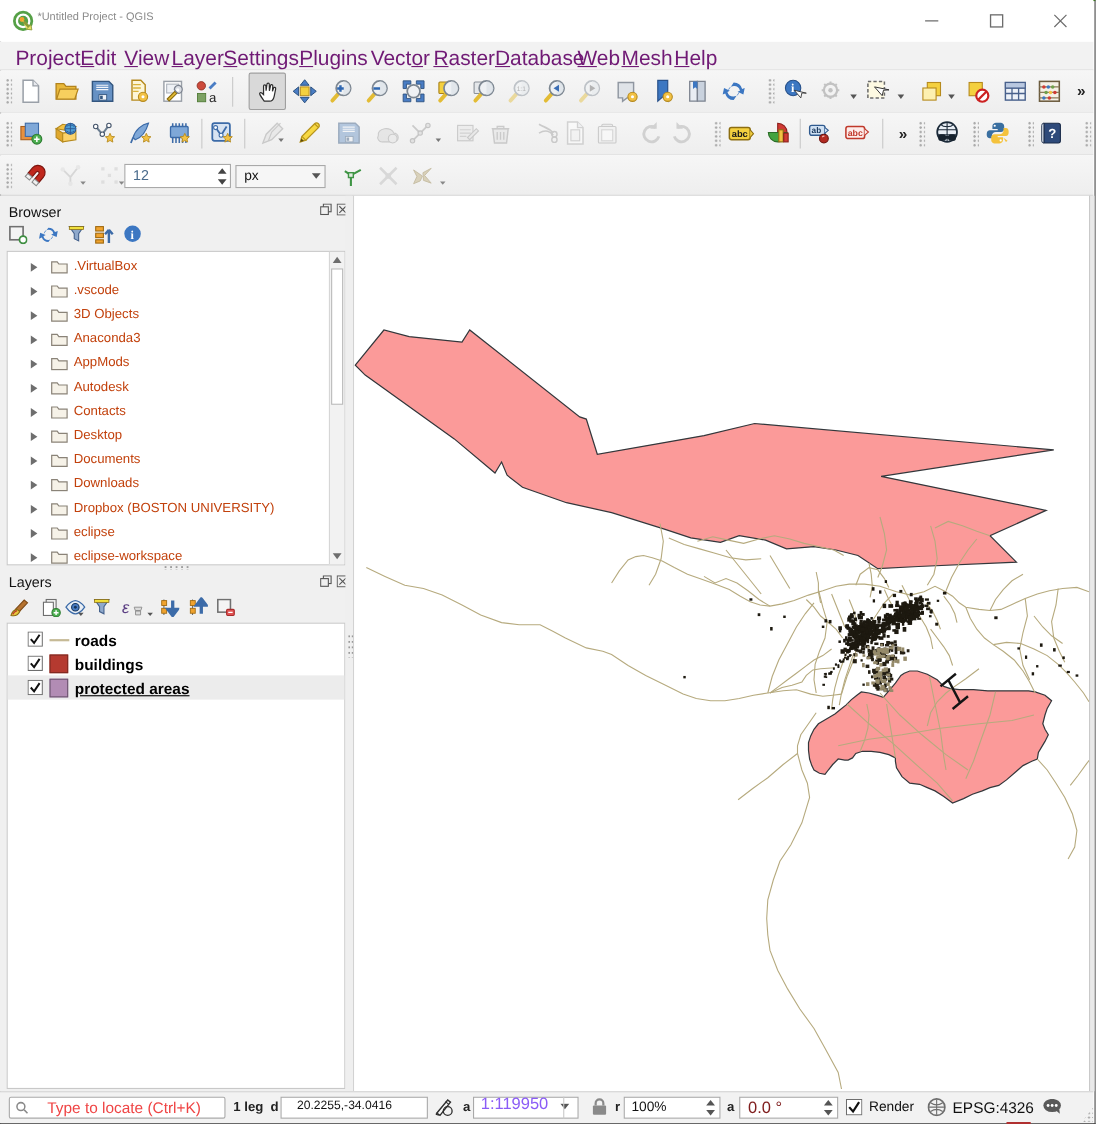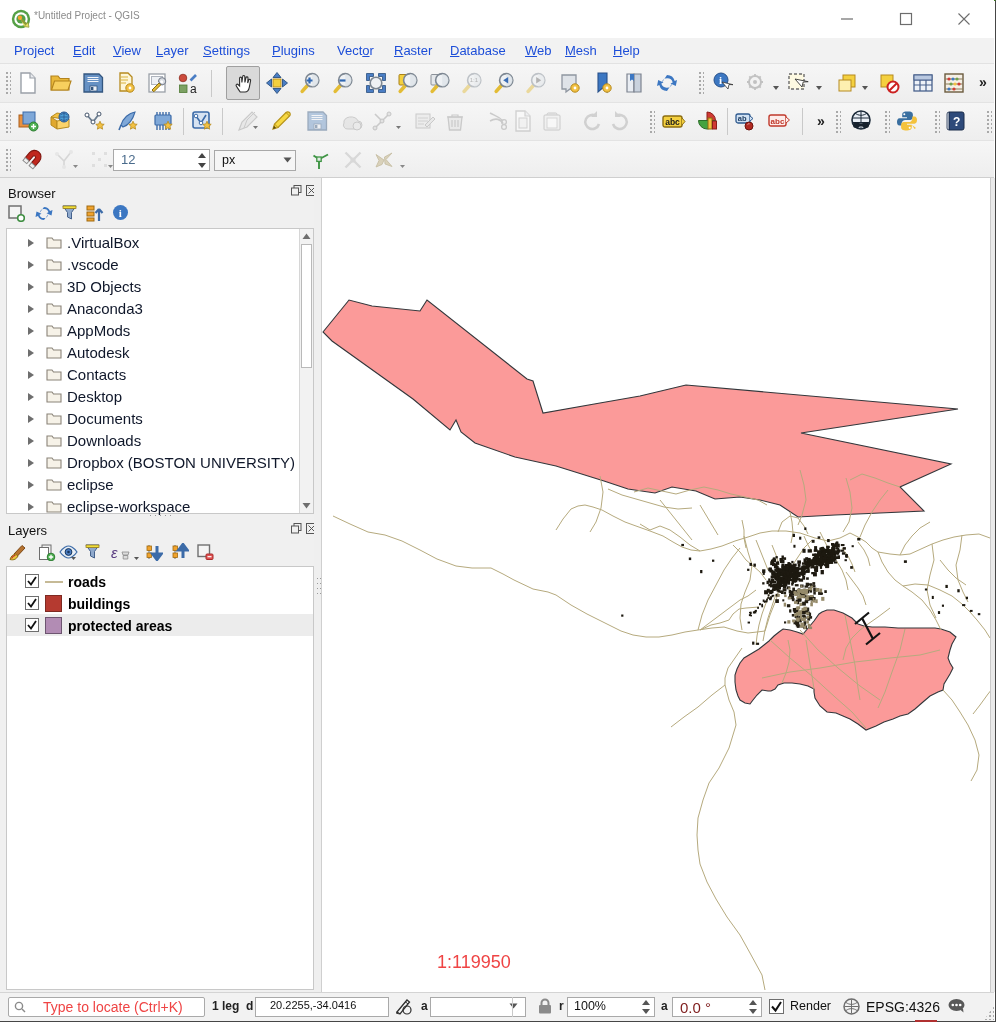--- a/index.html
+++ b/index.html
@@ -1,25 +1,25 @@
 <!DOCTYPE html>
 <html><head><meta charset="utf-8"><style>
 *{margin:0;padding:0;box-sizing:border-box}
 html,body{width:996px;height:1022px;overflow:hidden;font-family:"Liberation Sans",sans-serif;background:#fff}
 .abs{position:absolute}
 .win{position:absolute;left:0;top:0;width:996px;height:1022px;border-left:1px solid #464646;border-right:1px solid #464646;border-top:1px solid #3e7c20;border-bottom:1px solid #464646}
 .titlebar{position:absolute;left:0;top:0;width:994px;height:38px;background:#fff}
 .menubar{position:absolute;left:0;top:38px;width:994px;height:26px;background:#f2f2f2;border-bottom:1px solid #e2e2e2}
-.menu-item{position:absolute;top:43px;font-size:13px;color:#1d4ed8}
+.menu-item{position:absolute;top:43px;font-size:19px;color:#701a75}
 .tbrow{position:absolute;left:0;width:994px;background:linear-gradient(#f6f6f6,#eeeeee)}
 .grip{position:absolute;width:6px;height:24px;background-image:radial-gradient(circle,#a9a9a9 1px,transparent 1.2px);background-size:4px 4px;background-position:0 0}
 .vsep{position:absolute;width:1px;background:#c9c9c9}
 .statusbar{position:absolute;left:0;top:992px;width:994px;height:29px;background:#f2f2f2;border-top:1px solid #d4d4d4;font-size:12px;color:#222}
 .panelhead{font-size:13px;color:#111}
-.treetxt{font-size:15px;color:#0f172a;white-space:nowrap}
+.treetxt{font-size:12px;color:#c2410c;white-space:nowrap}
 .layertxt{font-size:14px;font-weight:bold;color:#000;white-space:nowrap}
 .box{position:absolute;background:#fff;border:1px solid #a9a9a9}
 </style></head><body>
 <div class="win"></div>
 <div class="titlebar"></div>
 <svg style="position:absolute;left:11px;top:9px" width="20" height="20" viewBox="0 0 20 20">
     <circle cx="10" cy="10" r="9.2" fill="#55a046"></circle>
 <circle cx="10" cy="10" r="6.7" fill="#fff"></circle>
 <circle cx="10" cy="10" r="4.6" fill="#55a046"></circle>
 <circle cx="9" cy="8.7" r="2.2" fill="#f3a02c"></circle>
@@ -762,21 +762,21 @@
     <rect x="0.5" y="0.5" width="13" height="13" fill="#fff" stroke="#6e6e6e"></rect>
     <path d="M3 7 l3 3.5 L11 3" fill="none" stroke="#111" stroke-width="1.8"></path>
   </svg>
 <div class="abs" style="left:45px;top:595px;width:17px;height:17px;background:#b53a30;border:1px solid #7e2a22"></div>
 <div class="layertxt abs" style="left:68px;top:596px;">buildings</div>
 <svg style="position:absolute;left:25px;top:618px" width="14" height="14" viewBox="0 0 14 14">
     <rect x="0.5" y="0.5" width="13" height="13" fill="#fff" stroke="#6e6e6e"></rect>
     <path d="M3 7 l3 3.5 L11 3" fill="none" stroke="#111" stroke-width="1.8"></path>
   </svg>
 <div class="abs" style="left:45px;top:617px;width:17px;height:17px;background:#b28cb4;border:1px solid #6d5570"></div>
-<div class="layertxt abs" style="left:68px;top:618px;">protected areas</div>
+<div class="layertxt abs" style="left:68px;top:618px;text-decoration:underline;">protected areas</div>
 <div class="abs" style="left:314px;top:178px;width:8px;height:814px;background:#efefef;border-right:1px solid #cfcfcf"></div>
 <div class="abs" style="left:322px;top:178px;width:668px;height:814px;background:#fff"></div>
 <div class="abs" style="left:990px;top:178px;width:5px;height:814px;background:#e9e9e9;border-left:1px solid #c9c9c9"></div>
 <svg style="position:absolute;left:322px;top:178px" width="668" height="814" viewBox="0 0 668 814">
     <polygon points="1,154 27,122 50,128 98,133 105,122 205,201 211,203 221,235 278,225 318,218 364,207 636,231 479,255 629,286 578,309 602,333 513,337 476,339 458,327 438,322 418,319 393,321 374,313 350,309 333,315 306,311 282,303 234,288 193,279 153,265 139,254 134,242 128,252 91,221 10,163" fill="#fb9a99" stroke="#33373b" stroke-width="1.1"></polygon>
     <polygon points="461,451 468,452 475,454 481,456 487,449 492,443 497,436 500,434 505,432 512,432 521,435 530,440 536,446 542,448 550,449 563,449 576,450 590,450 603,450 613,450 619,451 628,454 634,459 630,466 628,472 626,480 628,485 631,490 628,496 625,501 622,506 621,512 616,514 608,518 601,524 593,531 586,536 578,538 571,541 562,544 554,548 544,552 536,546 528,541 521,538 514,535 505,534 498,528 493,520 492,514 492,511 486,508 478,506 470,505 462,505 456,507 453,511 449,513 446,513 440,512 435,517 431,522 428,526 423,525 418,522 416,518 414,512 413,504 413,497 415,491 418,485 422,480 427,477 432,474 437,471 442,467 447,463 452,458 457,454" fill="#fb9a99" stroke="#33373b" stroke-width="1.1"></polygon>
     <polyline points="11,338 28,346 46,354 63,357 80,363 98,372 115,381 134,388 150,390 169,390 181,396 192,402 211,411 226,414 234,417 249,427 265,436 283,445 299,453 311,457 324,459 337,459 350,457 363,454 376,452 390,450 402,449 415,453 426,455 435,454 443,453" fill="none" stroke="#b6aa7e" stroke-width="1"></polyline>
     <polyline points="234,352 241,341 249,331 256,328 263,327 271,329 280,332 291,338 303,344 314,348 328,353 341,358 351,364 360,369 369,372 378,373 389,371 400,368 413,363 426,359 438,355 450,353 464,353 478,355 493,360 506,363 518,360 528,355 536,359 544,364 550,370 556,374 568,376 578,377 588,376 599,371 610,366 621,362 632,359 644,357 657,356 668,360" fill="none" stroke="#b6aa7e" stroke-width="1"></polyline>
     <polyline points="420,470 413,480 406,490 403,500 403,507 407,522 412,534 414,547 407,570 397,590 387,605 381,622 376,640 375,657 376,672 378,686 385,704 394,721 405,739 418,757 428,775 440,797 443,812" fill="none" stroke="#b6aa7e" stroke-width="1"></polyline>
     <polyline points="403,507 390,517 376,529 362,539 349,549" fill="none" stroke="#b6aa7e" stroke-width="1"></polyline>
@@ -1522,21 +1522,21 @@
 <div class="box" style="left:255px;top:997px;width:134px;height:20px"></div>
 <div class="abs" style="left:270px;top:999px;font-size:11px;color:#111">20.2255,-34.0416</div>
 <svg style="position:absolute;left:394px;top:997px" width="18" height="18" viewBox="0 0 18 18">
     <path d="M3 15 L13 3 l2.5 2 L6 17 Z" fill="#f6f6f6" stroke="#2e2e2e" stroke-width="1.3"></path>
     <path d="M2 16.5 l3.5 1 -3-3 Z" fill="#2e2e2e"></path>
     <path d="M11 4.5 l3 2.5" stroke="#2e2e2e"></path>
     <circle cx="13" cy="13" r="4" fill="none" stroke="#2e2e2e" stroke-width="1.2"></circle>
   </svg>
 <div class="abs" style="left:421px;top:999px;font-size:12px;font-weight:bold;color:#222">a</div>
 <div class="box" style="left:430px;top:997px;width:96px;height:20px"></div>
-<div class="abs" style="left:437px;top:952px;font-size:18px;color:#ef4444">1:119950</div>
+<div class="abs" style="left:437px;top:995px;font-size:15px;color:#8b5cf6">1:119950</div>
 <svg style="position:absolute;left:509px;top:1003px" width="9" height="6" viewBox="0 0 9 6">
     <path d="M0.5 0.5 L4.5 5.5 L8.5 0.5 Z" fill="#555"></path>
   </svg>
 <div class="abs" style="left:512px;top:997px;width:1px;height:20px;background:#c9c9c9"></div>
 <svg style="position:absolute;left:537px;top:997px" width="16" height="18" viewBox="0 0 16 18">
     <rect x="2" y="8" width="12" height="8.5" rx="1" fill="#8a8a8a"></rect>
     <path d="M4.5 8 V6 a3.5 3.5 0 0 1 7 0 v2" fill="none" stroke="#8a8a8a" stroke-width="2"></path>
   </svg>
 <div class="abs" style="left:559px;top:999px;font-size:12px;font-weight:bold;color:#222">r</div>
 <div class="box" style="left:567px;top:997px;width:88px;height:20px"></div>

